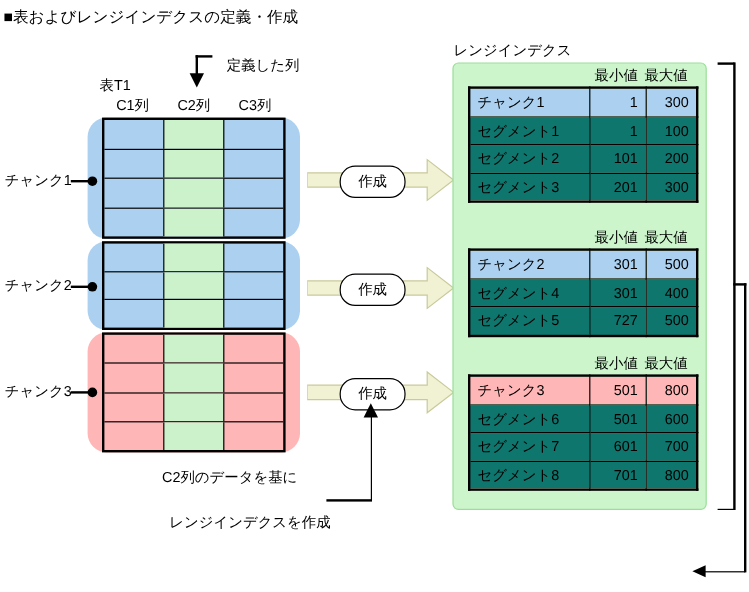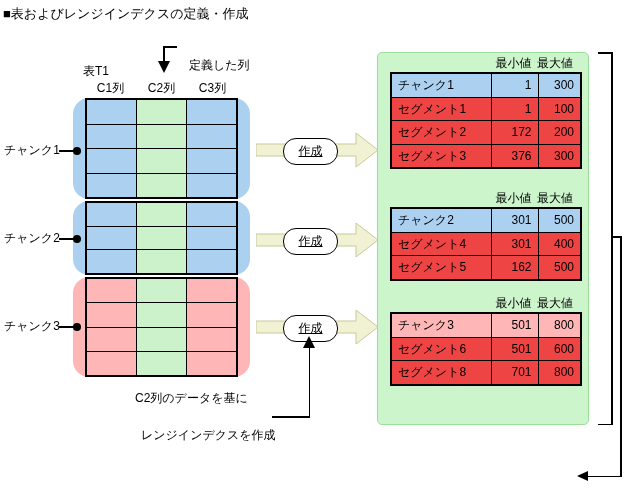--- a/index.html
+++ b/index.html
@@ -24,47 +24,47 @@
   .lgrid{position:absolute;left:12px;right:12px;top:0;bottom:0;border:2px solid #000;display:flex;flex-direction:column;}
   .lrow{flex:1;display:flex;}
   .lrow + .lrow{border-top:1.5px solid #000;}
   .lcell{flex:1;}
   .lcell + .lcell{border-left:1.5px solid #000;}
   .lcell.c2{background:#ccf2cc;}
   .colhead{position:absolute;display:flex;width:153px;left:85px;top:81px;}
   .colhead span{flex:1;text-align:center;}
 
   
-  .oval{position:absolute;width:53px;height:25px;border:1.5px solid #000;border-radius:13px;background:#fff;display:flex;align-items:center;justify-content:center;text-decoration:underline;}
+  .oval{position:absolute;width:53px;height:25px;border:1.5px solid #000;border-radius:13px;background:#fff;display:flex;align-items:center;justify-content:center;}
 
   
   .panel{position:absolute;left:377px;top:52px;width:212px;height:373px;background:#ccf5cc;border:1.5px solid #9ade9a;border-radius:5px;box-sizing:border-box;}
   .rhead{position:absolute;left:390px;width:190px;display:flex;}
   .rhead .sp{width:100px;}
   .rhead .h1{width:47px;text-align:center;}
   .rhead .h2{width:43px;text-align:left;}
   table.rtable{position:absolute;left:390px;border-collapse:collapse;border:2px solid #000;table-layout:fixed;width:190px;}
   .rtable td{border:1.5px solid #000;height:22.5px;padding:0 6px;font-size:12px;overflow:hidden;white-space:nowrap;}
   .rtable td.cname{text-align:left;}
   .rtable td.cval{text-align:right;}
   .row-chunk-blue td{background:#abd0f0;}
   .row-chunk-pink td{background:#ffb6b6;}
-  .row-seg td{background:#ef4444;}
+  .row-seg td{background:#0f766e;}
 </style>
 </head>
 <body>
 
 <div id="canvas">
 
   <div class="abs t13" style="left:3px;top:6px;">■表およびレンジインデクスの定義・作成</div>
 
   <div class="hline" style="left:163px;top:46px;width:14px;"></div>
   <div class="vline" style="left:163px;top:46px;height:16px;"></div>
   <div class="tri-down" style="left:158px;top:61px;"></div>
-  <div class="abs" style="left:189px;top:58px;">定義した列</div>
+  <div class="abs" style="left:189px;top:47px;">定義した列</div>
 
   <div class="abs" style="left:83px;top:64px;">表T1</div>
   <div class="colhead">
     <span>C1列</span>
     <span>C2列</span>
     <span>C3列</span>
   </div>
 
   <div class="lchunk chunk-blue" style="top:98px;height:101px;">
       <div class="lgrid">
@@ -166,20 +166,21 @@
   <div class="oval" style="left:283px;top:314.5px;">
       <span>作成</span>
     </div>
 
   <div class="abs" style="left:135px;top:391px;">C2列のデータを基に</div>
   <div class="abs" style="left:141px;top:416px;margin-top:12px;">レンジインデクスを作成</div>
   <div class="hline" style="left:272px;top:416px;width:38px;"></div>
   <div class="vline" style="left:308.5px;top:347px;height:70px;"></div>
   <div class="tri-up" style="left:303px;top:336px;"></div>
 
+  <div class="abs" style="left:378px;top:35px;">レンジインデクス</div>
   <div class="panel"></div>
 
   <div class="rhead" style="top:56px;">
     <span class="sp"></span>
     <span class="h1">最小値</span>
     <span class="h2">最大値</span>
   </div>
   <table class="rtable" style="top:72px;">
     <colgroup>
         <col style="width:100px">
@@ -192,26 +193,26 @@
           <td class="cval">1</td>
           <td class="cval">300</td>
         </tr>
         <tr class="row-seg">
           <td class="cname">セグメント1</td>
           <td class="cval">1</td>
           <td class="cval">100</td>
         </tr>
         <tr class="row-seg">
           <td class="cname">セグメント2</td>
-          <td class="cval">172</td>
+          <td class="cval">101</td>
           <td class="cval">200</td>
         </tr>
         <tr class="row-seg">
           <td class="cname">セグメント3</td>
-          <td class="cval">376</td>
+          <td class="cval">201</td>
           <td class="cval">300</td>
         </tr>
       </tbody>
   </table>
 
   <div class="rhead" style="top:191px;">
     <span class="sp"></span>
     <span class="h1">最小値</span>
     <span class="h2">最大値</span>
   </div>
@@ -227,21 +228,21 @@
           <td class="cval">301</td>
           <td class="cval">500</td>
         </tr>
         <tr class="row-seg">
           <td class="cname">セグメント4</td>
           <td class="cval">301</td>
           <td class="cval">400</td>
         </tr>
         <tr class="row-seg">
           <td class="cname">セグメント5</td>
-          <td class="cval">162</td>
+          <td class="cval">727</td>
           <td class="cval">500</td>
         </tr>
       </tbody>
   </table>
 
   <div class="rhead" style="top:296px;">
     <span class="sp"></span>
     <span class="h1">最小値</span>
     <span class="h2">最大値</span>
   </div>
@@ -256,20 +257,25 @@
           <td class="cname">チャンク3</td>
           <td class="cval">501</td>
           <td class="cval">800</td>
         </tr>
         <tr class="row-seg">
           <td class="cname">セグメント6</td>
           <td class="cval">501</td>
           <td class="cval">600</td>
         </tr>
         <tr class="row-seg">
+          <td class="cname">セグメント7</td>
+          <td class="cval">601</td>
+          <td class="cval">700</td>
+        </tr>
+        <tr class="row-seg">
           <td class="cname">セグメント8</td>
           <td class="cval">701</td>
           <td class="cval">800</td>
         </tr>
       </tbody>
   </table>
 
   <div class="vline" style="left:611px;top:52px;height:373px;"></div>
   <div class="hline" style="left:598px;top:52px;width:14px;"></div>
   <div class="hline" style="left:598px;top:423.5px;width:14px;"></div>

